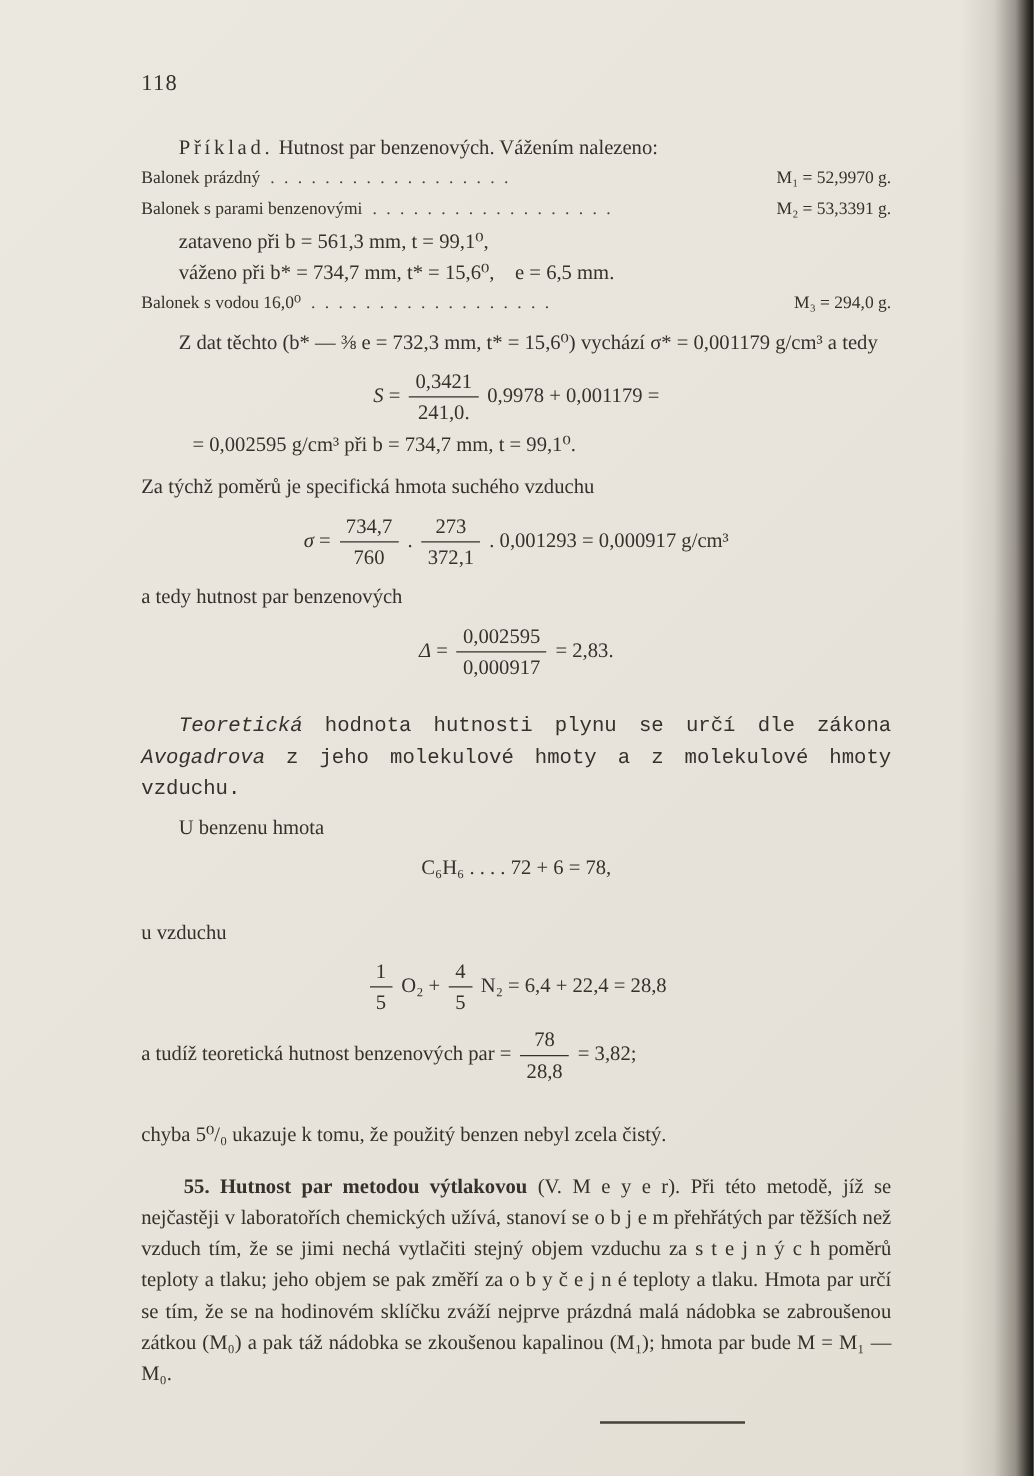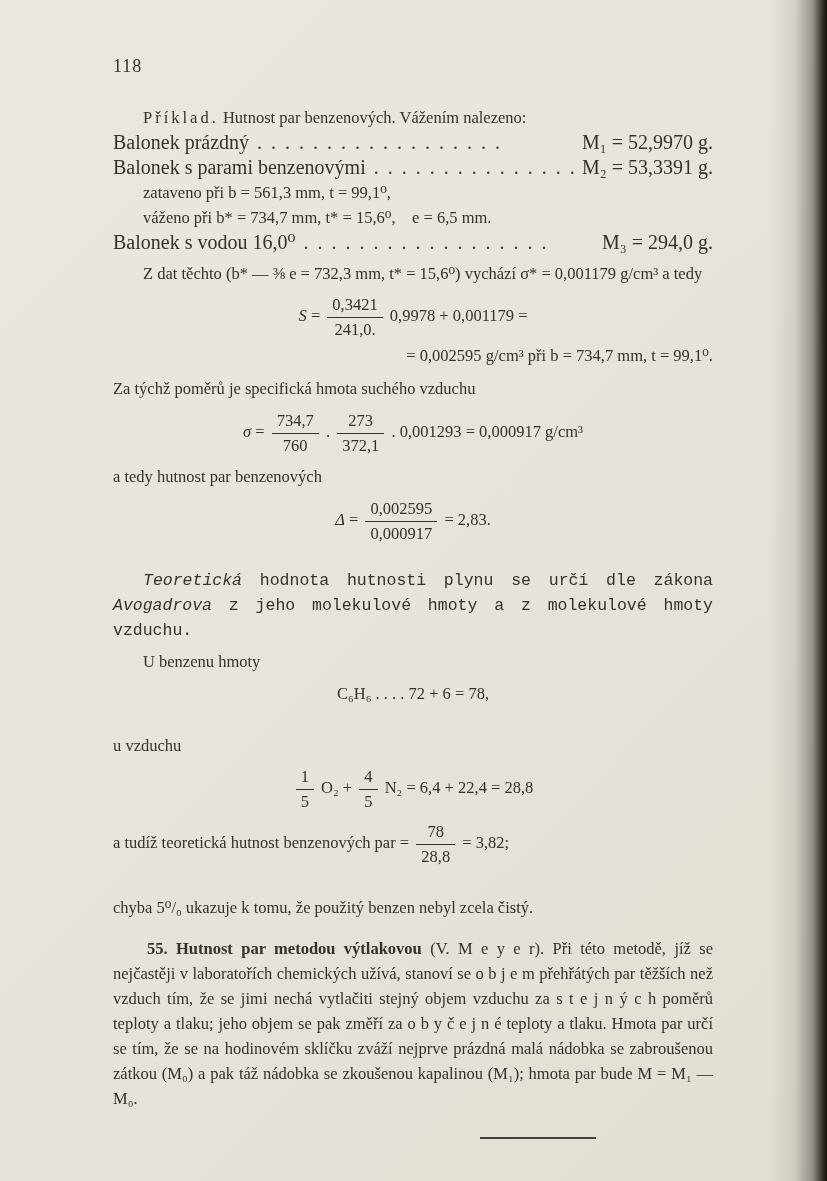--- a/index.html
+++ b/index.html
@@ -23,27 +23,27 @@
       #17140f 100%);
     pointer-events:none;
   }
   .content { position:absolute; left:113px; top:56px; width:600px; }
   .pagenum { font-size:18px; letter-spacing:1px; margin-bottom:16px; }
   .para { font-size:16.5px; line-height:25px; text-align:justify;margin-top:28px; }
   .indent { text-indent:30px; }
   .indent-lg { text-indent:34px; }
   .noj { text-align:left; }
   .spaced { letter-spacing:3px; }
-  .meas-line { display:flex; font-size:20px; line-height:25px; }
+  .meas-line { display:flex; font-size:14px; line-height:25px; }
   .meas-label { white-space:nowrap; }
   .meas-dots { flex:1; overflow:hidden; white-space:nowrap; padding:0 8px; letter-spacing:2px; color:#45403a; }
   .meas-value { white-space:nowrap; }
   .note-line { padding-left:30px; font-size:16.5px; line-height:25px; }
   .formula { text-align:center; font-size:16.5px; line-height:22px; margin:9px 0 3px; }
-  .formula-result { font-size:16.5px; line-height:25px; margin:3px 0 0 55px;text-align:right; }
+  .formula-result { font-size:16.5px; line-height:25px; margin:3px 0 0 41px; }
   .frac { display:inline-block; vertical-align:middle; text-align:center; margin:0 3px; }
   .frac-num { display:block; padding:0 5px 2px; line-height:20px; }
   .frac-den { display:block; border-top:1.4px solid #35312b; padding:2px 5px 0; line-height:20px; }
   .var { font-style:italic; }
   .it { font-style:italic; }
   .mt6 { margin-top:6px; }
   .mt8 { margin-top:8px; }
   .mt10 { margin-top:10px; }
   .mt12 { margin-top:24px;font-family:Liberation Mono, monospace; }
   .mt16 { margin-top:16px; }
@@ -90,21 +90,21 @@
     <p class="para noj mt8">Za týchž poměrů je specifická hmota suchého vzduchu</p>
 
     <div class="formula mt10"><span class="var">σ</span><span> = </span><span class="frac"><span class="frac-num">734,7</span><span class="frac-den">760</span></span><span> . </span><span class="frac"><span class="frac-num">273</span><span class="frac-den">372,1</span></span><span> . 0,001293 = 0,000917 g/cm³</span></div>
 
     <p class="para noj mt8">a tedy hutnost par benzenových</p>
 
     <div class="formula mt10"><span class="var">Δ</span><span> = </span><span class="frac"><span class="frac-num">0,002595</span><span class="frac-den">0,000917</span></span><span> = 2,83.</span></div>
 
     <p class="para indent mt12"><span class="it">Teoretická</span><span> hodnota hutnosti plynu se určí dle zákona </span><span class="it">Avogadrova</span><span> z jeho molekulové hmoty a z molekulové hmoty vzduchu.</span></p>
 
-    <p class="para indent noj mt6">U benzenu hmoty</p>
+    <p class="para indent noj mt6">U benzenu hmota</p>
 
     <div class="formula">C₆H₆ . . . . 72 + 6 = 78,</div>
 
     <p class="para noj">u vzduchu</p>
 
     <div class="formula"><span class="frac"><span class="frac-num">1</span><span class="frac-den">5</span></span><span> O₂ + </span><span class="frac"><span class="frac-num">4</span><span class="frac-den">5</span></span><span> N₂ = 6,4 + 22,4 = 28,8</span></div>
 
     <p class="para noj ratio-line mt10"><span>a tudíž teoretická hutnost benzenových par = </span><span class="frac"><span class="frac-num">78</span><span class="frac-den">28,8</span></span><span> = 3,82;</span></p>
 
     <p class="para noj">chyba 5⁰/₀ ukazuje k tomu, že použitý benzen nebyl zcela čistý.</p>

